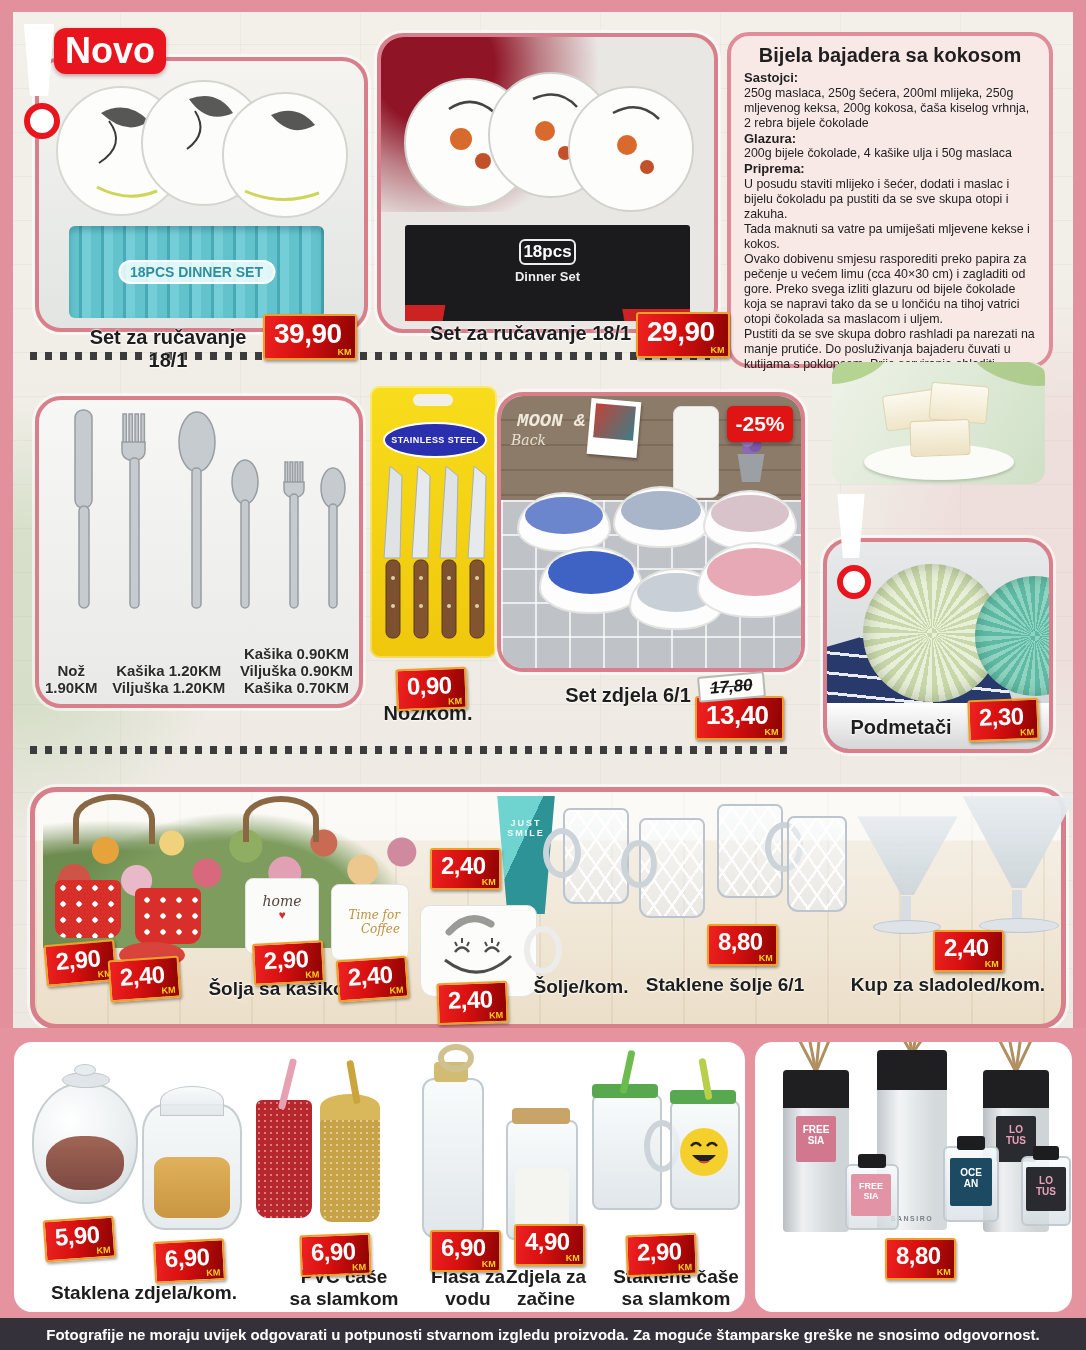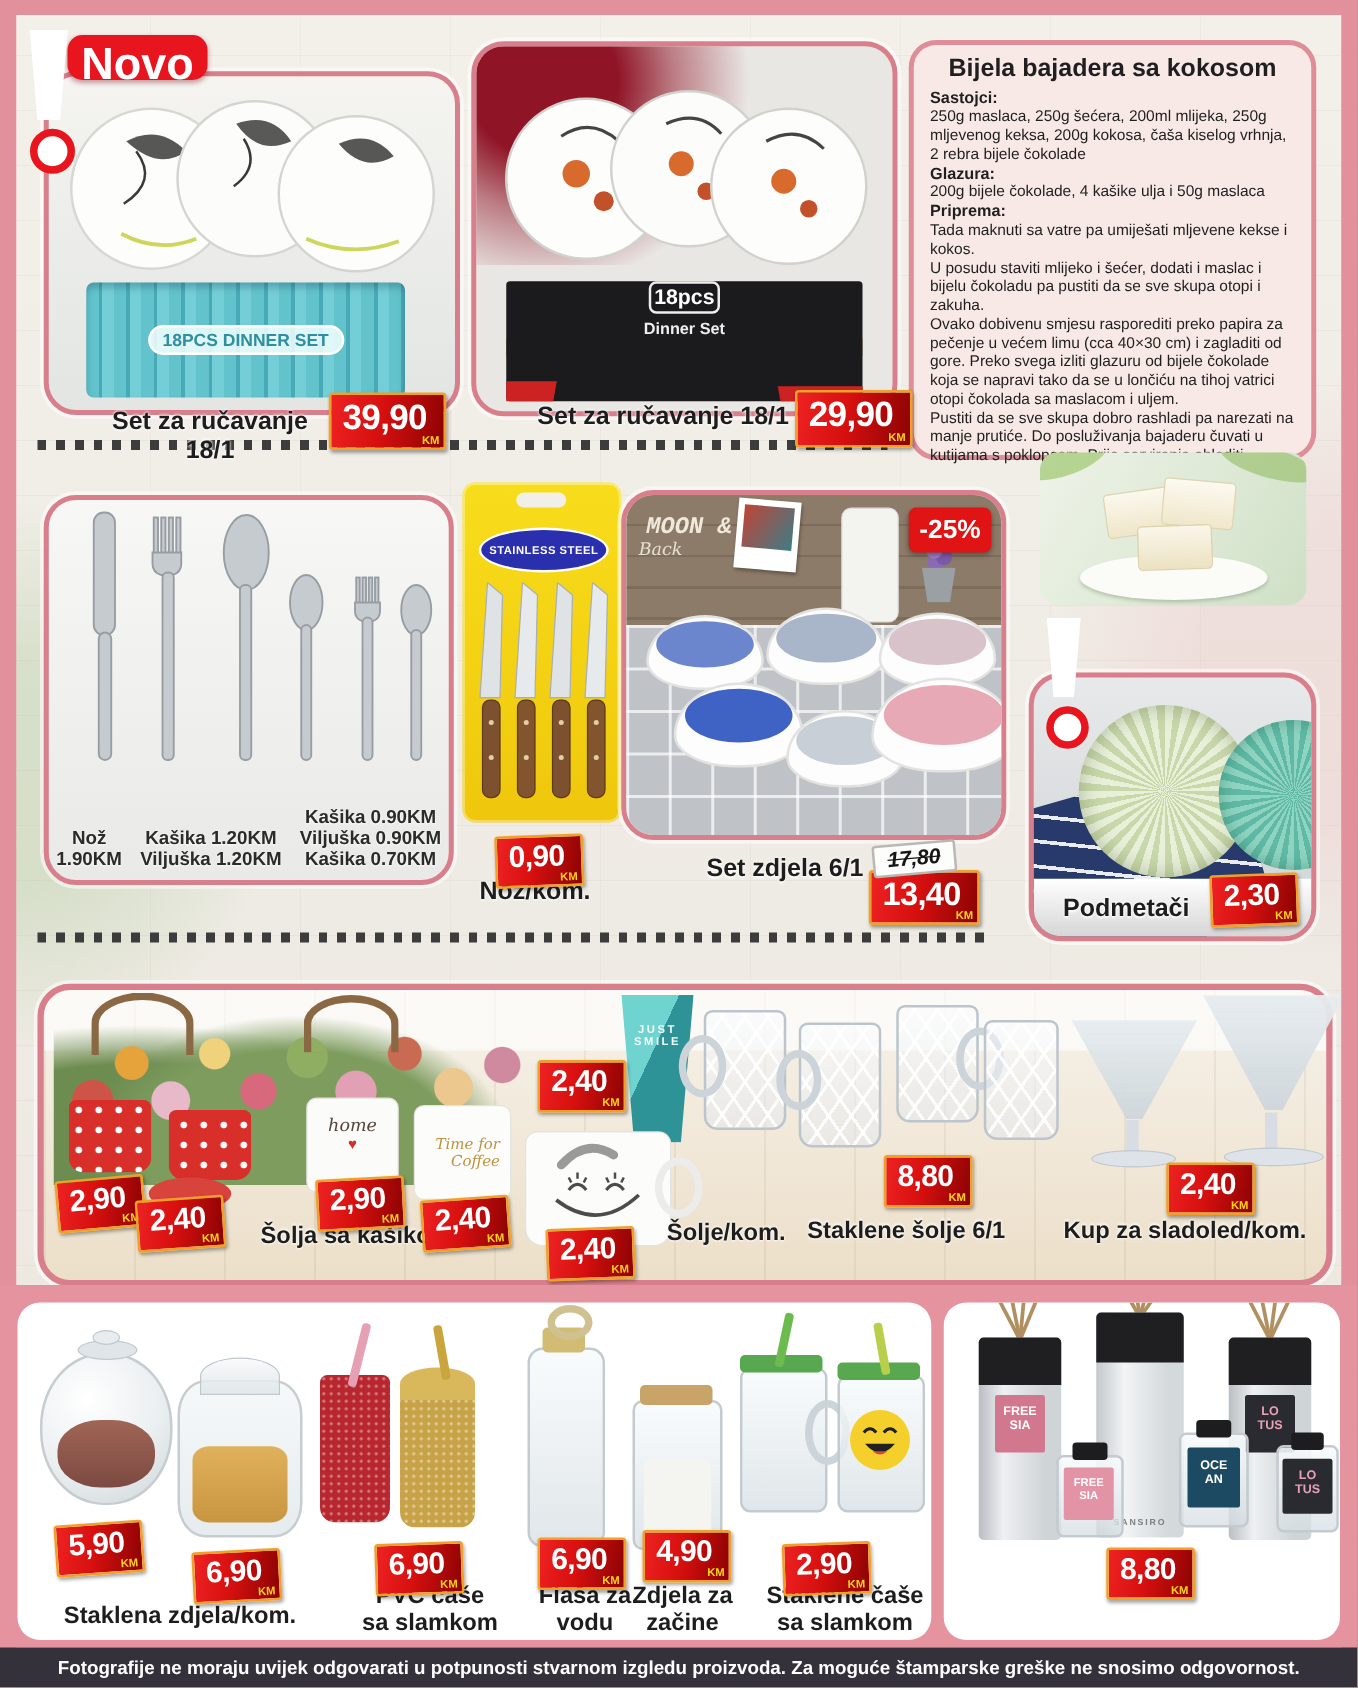--- a/index.html
+++ b/index.html
@@ -77,42 +77,42 @@
       box-shadow:inset 0 4px 6px rgba(0,40,50,.25)">
       <span class="abs" style="left:50%;top:34px;transform:translateX(-50%);white-space:nowrap;background:rgba(245,255,255,.85);
         border:2px solid #fff;border-radius:12px;padding:2px 10px;color:#2e8fa0;font-weight:bold;font-size:14px">18PCS DINNER SET</span>
     </div>
   </div>
 
   <div class="excl" style="left:20px;top:24px">
     <div class="bar" style="width:38px;height:72px"></div>
     <div class="dot" style="width:24px;height:24px;margin-left:4px"></div>
   </div>
-  <div class="badge-red" style="left:54px;top:28px;width:112px;height:36px;line-height:46px;font-size:36px">Novo</div>
+  <div class="badge-red" style="left:54px;top:28px;width:112px;height:46px;line-height:46px;font-size:36px">Novo</div>
 
   <div class="card" style="left:377px;top:33px;width:333px;height:292px;background:#e9e7e4">
     <div class="abs" style="left:0;top:0;width:100%;height:60%;
       background:radial-gradient(circle at 16% 16%, #8f1426 0 60px, rgba(143,20,38,.5) 105px, transparent 165px)"></div>
     <svg class="abs" style="left:18px;top:28px" width="300" height="150" viewBox="0 0 300 150">
       <circle cx="70" cy="78" r="64" fill="#fdfdfc" stroke="#d2d2cd" stroke-width="2"></circle>
       <path d="M50 44 q24 -16 46 4" stroke="#444" fill="none" stroke-width="2.5"></path>
       <circle cx="62" cy="74" r="11" fill="#d86a2e"></circle>
         <circle cx="84" cy="96" r="8" fill="#c2512a"></circle>
       <circle cx="152" cy="70" r="62" fill="#fcfcfb" stroke="#d2d2cd" stroke-width="2"></circle>
       <path d="M134 34 q26 -12 44 8" stroke="#444" fill="none" stroke-width="2.5"></path>
       <circle cx="146" cy="66" r="10" fill="#d86a2e"></circle>
         <circle cx="166" cy="88" r="7" fill="#c2512a"></circle>
       <circle cx="232" cy="84" r="62" fill="#fdfdfc" stroke="#d2d2cd" stroke-width="2"></circle>
       <path d="M214 48 q26 -14 46 6" stroke="#444" fill="none" stroke-width="2.5"></path>
       <circle cx="228" cy="80" r="10" fill="#d86a2e"></circle>
         <circle cx="248" cy="102" r="7" fill="#c2512a"></circle>
     </svg>
     <div class="abs" style="left:24px;bottom:44px;width:285px;height:14px;background:#b08c5e"></div>
     <div class="abs" style="left:24px;bottom:8px;width:285px;height:96px;background:#1b1b1d;border-radius:3px;text-align:center">
-      <span style="display:inline-block;border:2px solid #eee;border-radius:6px;padding:1px 2px;color:#fff;font-weight:bold;font-size:17px">18pcs</span>
+      <span style="display:inline-block;margin-top:14px;border:2px solid #eee;border-radius:6px;padding:1px 2px;color:#fff;font-weight:bold;font-size:17px">18pcs</span>
       <span style="display:block;color:#eee;font-weight:bold;font-size:13px;margin-top:4px">Dinner Set</span>
       <div class="abs" style="left:0;bottom:0;width:70px;height:16px;background:linear-gradient(100deg,#c22 55%,transparent 56%)"></div>
       <div class="abs" style="right:0;bottom:0;width:120px;height:12px;background:linear-gradient(260deg,#c22 55%,transparent 56%)"></div>
     </div>
   </div>
 
   <div class="plabel" style="left:68px;top:326px;width:200px;font-size:20px">Set za ručavanje 18/1</div>
   <div class="tag big" style="left:263px;top:314px">
       <span class="num">39,90</span>
       <span class="km">KM</span>
@@ -124,22 +124,22 @@
     </div>
   <div class="dots" style="left:30px;top:352px;width:680px"></div>
 
   <div class="recipe" style="left:727px;top:32px;width:292px;height:312px">
     <div class="rtitle">Bijela bajadera sa kokosom</div>
     <p class="rh">Sastojci:</p>
     <p>250g maslaca, 250g šećera, 200ml mlijeka, 250g mljevenog keksa, 200g kokosa, čaša kiselog vrhnja, 2 rebra bijele čokolade</p>
     <p class="rh">Glazura:</p>
     <p>200g bijele čokolade, 4 kašike ulja i 50g maslaca</p>
     <p class="rh">Priprema:</p>
+    <p>U posudu staviti mlijeko i šećer, dodati i maslac i bijelu čokoladu pa pustiti da se sve skupa otopi i zakuha.</p>
     <p>Tada maknuti sa vatre pa umiješati mljevene kekse i kokos.</p>
-    <p>U posudu staviti mlijeko i šećer, dodati i maslac i bijelu čokoladu pa pustiti da se sve skupa otopi i zakuha.</p>
     <p>Ovako dobivenu smjesu rasporediti preko papira za pečenje u većem limu (cca 40×30 cm) i zagladiti od gore. Preko svega izliti glazuru od bijele čokolade koja se napravi tako da se u lončiću na tihoj vatrici otopi čokolada sa maslacom i uljem.</p>
     <p>Pustiti da se sve skupa dobro rashladi pa narezati na manje prutiće. Do posluživanja bajaderu čuvati u kutijama s poklopcem. Prije serviranja ohladiti.</p>
   </div>
 
   <div class="card" style="left:35px;top:396px;width:320px;height:304px;background:linear-gradient(180deg,#f7f7f5,#e9eae8)">
     <svg class="abs" style="left:6px;top:4px" width="305" height="212" viewBox="0 0 305 212">
       <g fill="#c6cbd0" stroke="#979da2" stroke-width="1.5">
         <rect x="30" y="6" width="17" height="98" rx="8"></rect>
           <rect x="34" y="102" width="10" height="102" rx="5"></rect>
         <rect x="78" y="10" width="3.4" height="30"></rect>

